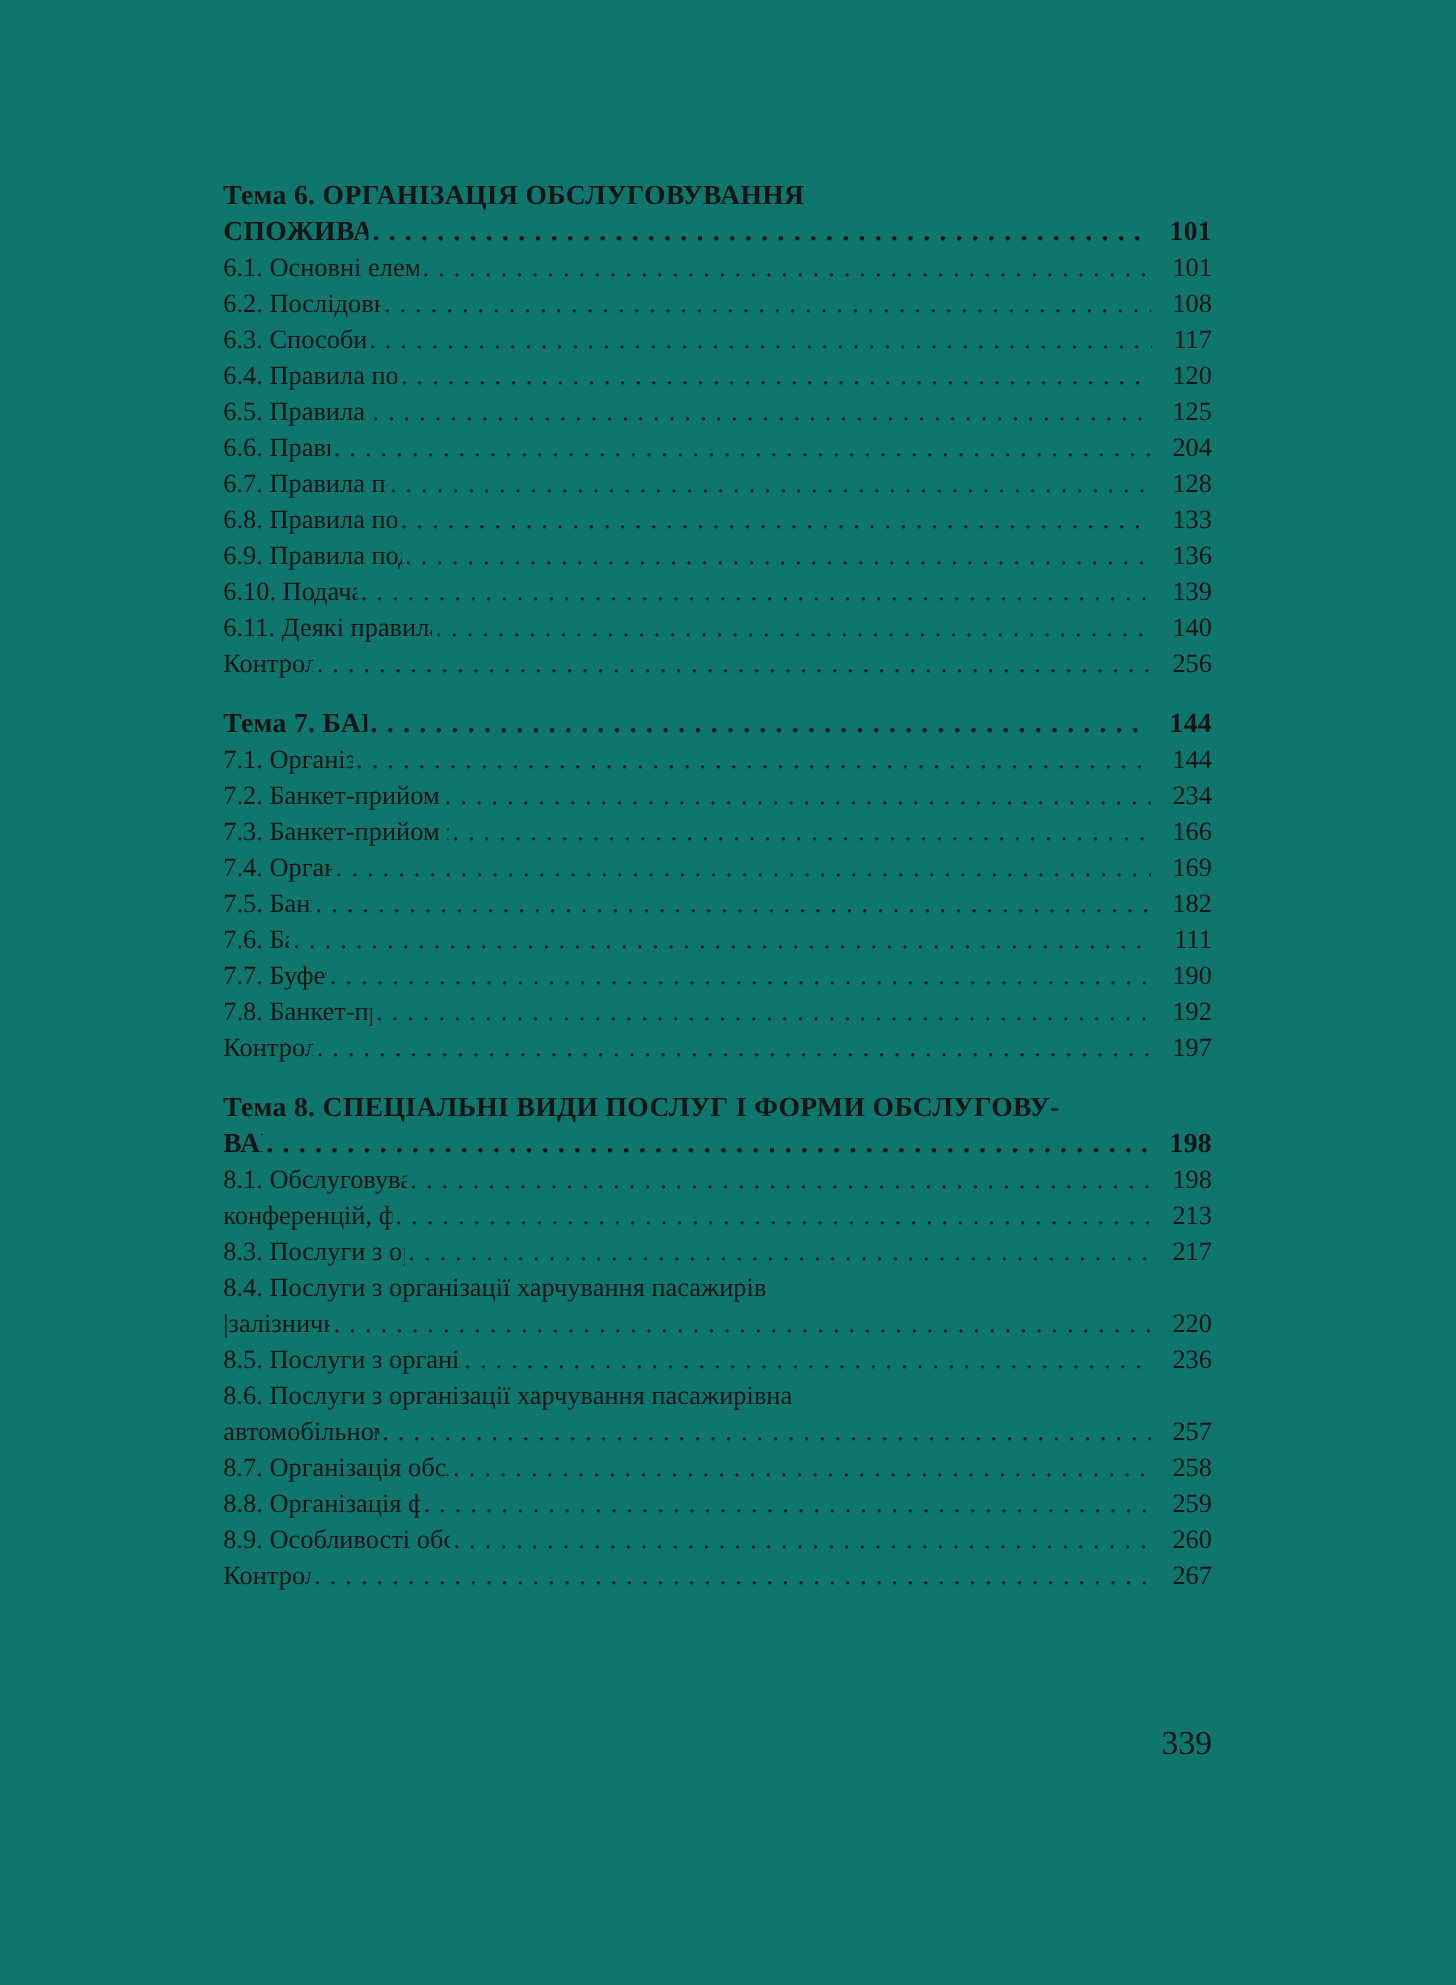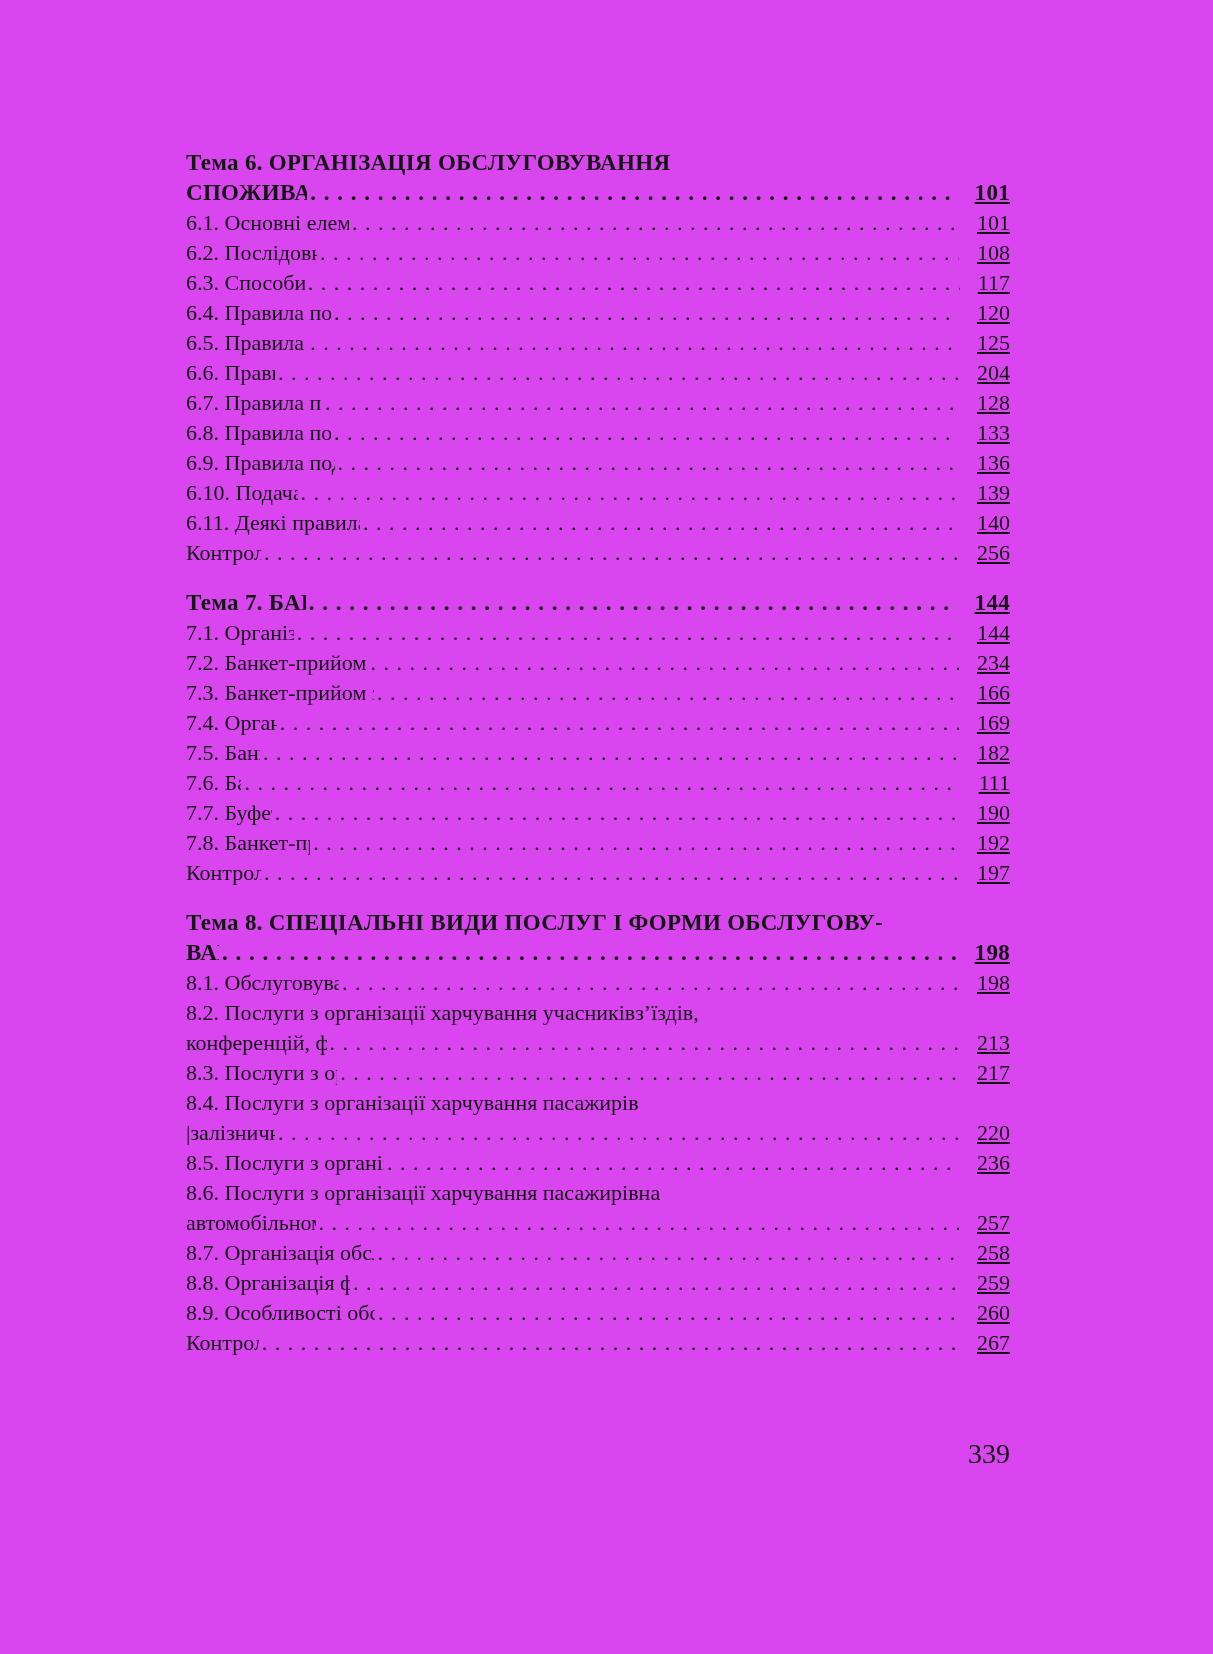--- a/index.html
+++ b/index.html
@@ -5,21 +5,21 @@
   * { margin: 0; padding: 0; box-sizing: border-box; }
   html, body { background: #ffffff; }
   body {
     width: 1213px;
     height: 1654px;
     position: relative;
     font-family: "Liberation Serif", "DejaVu Serif", serif;
     color: #141414;
     overflow: hidden;
   }
-  .sheet { position: absolute; inset: 0; background: #d946ef; }
+  .sheet { position: absolute; inset: 0; background: #0f766e; }
   .toc {
     position: absolute;
     left: 186px;
     top: 148px;
     width: 824px;
   }
   .chapter + .chapter { margin-top: 20px; }
   .entry .line,
   .entry .row {
     font-size: 22px;
@@ -45,21 +45,20 @@
     padding-left: 3px;
   }
   .dots::after {
     content: ". . . . . . . . . . . . . . . . . . . . . . . . . . . . . . . . . . . . . . . . . . . . . . . . . . . . . . . . . . . . . . . . . . . . . . . . . . . . . . . . . . . . . . . . . . . . . . . . . . . . . . . . . . . . . . . . . . . . . . . . . . . . . . . . . . . . . . . . . . . .";
     letter-spacing: 1px;
   }
   .row .pg {
     flex: 0 0 auto;
     margin-left: 18px;
     white-space: nowrap;
-    text-decoration: underline;
   }
   .folio {
     position: absolute;
     right: 203px;
     top: 1440px;
     font-size: 28px;
     line-height: 28px;
   }
 </style>
 </head>
@@ -243,21 +242,20 @@
           </div>
         </div>
         <div class="entry">
           <div class="row">
             <span class="label">8.1. Обслуговування за типом «шведський стіл»</span>
             <span class="dots"></span>
             <span class="pg">198</span>
           </div>
         </div>
         <div class="entry">
-          <div class="line">8.2. Послуги з організації харчування учасниківз’їздів,</div>
           <div class="row">
             <span class="label">конференцій, фестивалів, форумів та нарад</span>
             <span class="dots"></span>
             <span class="pg">213</span>
           </div>
         </div>
         <div class="entry">
           <div class="row">
             <span class="label">8.3. Послуги з організації харчування в готелях</span>
             <span class="dots"></span>

